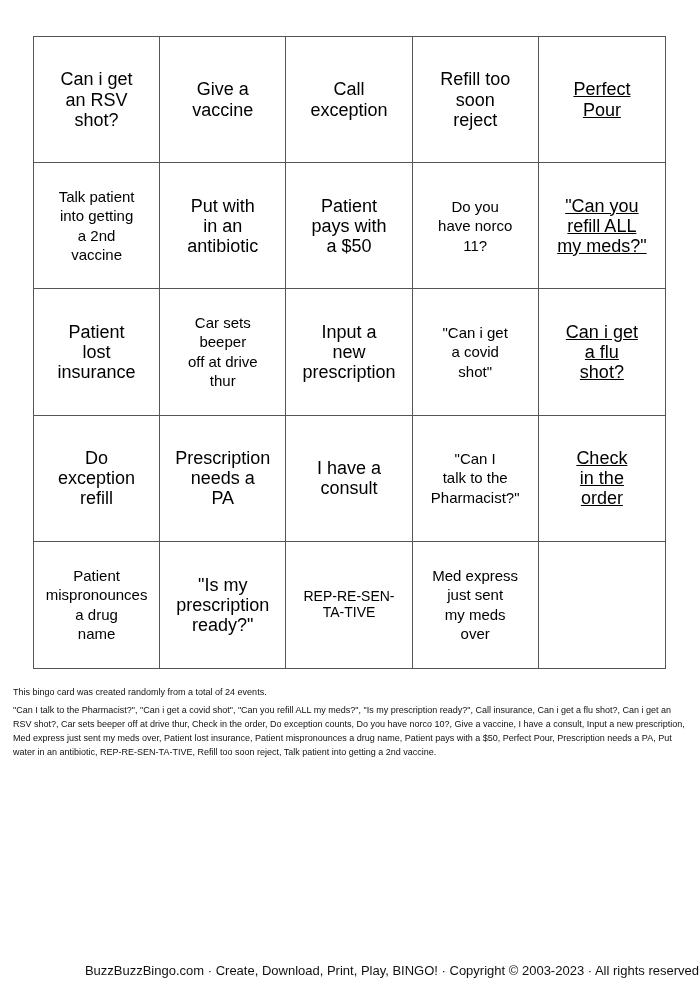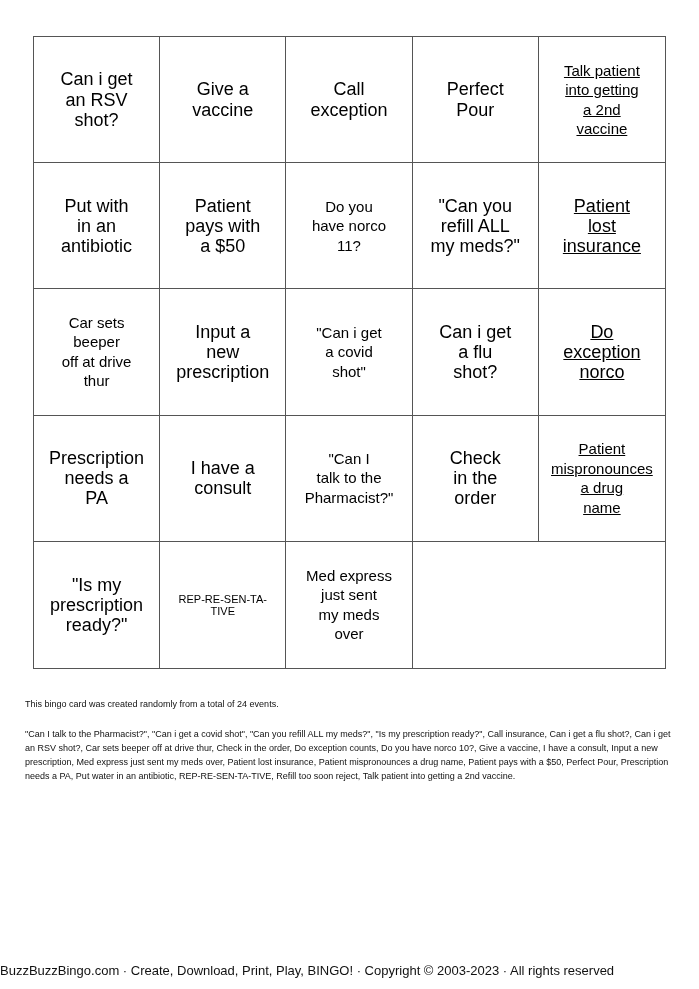--- a/index.html
+++ b/index.html
@@ -11,36 +11,39 @@
   }
   .cell {
     border-right:1px solid #555; border-bottom:1px solid #555;
     display:flex; align-items:center; justify-content:center; text-align:center;
     padding:0 8px; box-sizing:border-box; white-space:pre-line; line-height:1.12;
   }
   .cell:nth-child(5n) { border-right:none;text-decoration:underline; }
   .cell:nth-child(n+21) { border-bottom:none; }
   .sz-l { font-size:18px; }
   .sz-m { font-size:15px; line-height:1.3; }
-  .sz-s { font-size:11px; }
+  .sz-s { font-size:14px; }
   .info { position:absolute; left:9px; top:681px; width:684px; font-size:9px; line-height:14px; color:#111; }
-  .info p { margin:16px; }
-  .footer { position:absolute; left:0; right:0; top:963px; text-align:left; font-size:13px; color:#111; }
+  .info p { margin:4px; }
+  .footer { position:absolute; left:12px; right:0; top:963px; text-align:right; font-size:13px; color:#111; }
 </style>
 </head>
 <body>
 
 <div class="card">
   <div class="cell sz-l">Can i get
 an RSV
 shot?</div>
   <div class="cell sz-l">Give a
 vaccine</div>
   <div class="cell sz-l">Call
 exception</div>
+  <div class="cell sz-l">Refill too
+soon
+reject</div>
   <div class="cell sz-l">Perfect
 Pour</div>
   <div class="cell sz-m">Talk patient
 into getting
 a 2nd
 vaccine</div>
   <div class="cell sz-l">Put with
 in an
 antibiotic</div>
   <div class="cell sz-l">Patient
@@ -63,21 +66,21 @@
 new
 prescription</div>
   <div class="cell sz-m">"Can i get
 a covid
 shot"</div>
   <div class="cell sz-l">Can i get
 a flu
 shot?</div>
   <div class="cell sz-l">Do
 exception
-norco</div>
+refill</div>
   <div class="cell sz-l">Prescription
 needs a
 PA</div>
   <div class="cell sz-l">I have a
 consult</div>
   <div class="cell sz-m">"Can I
 talk to the
 Pharmacist?"</div>
   <div class="cell sz-l">Check
 in the

